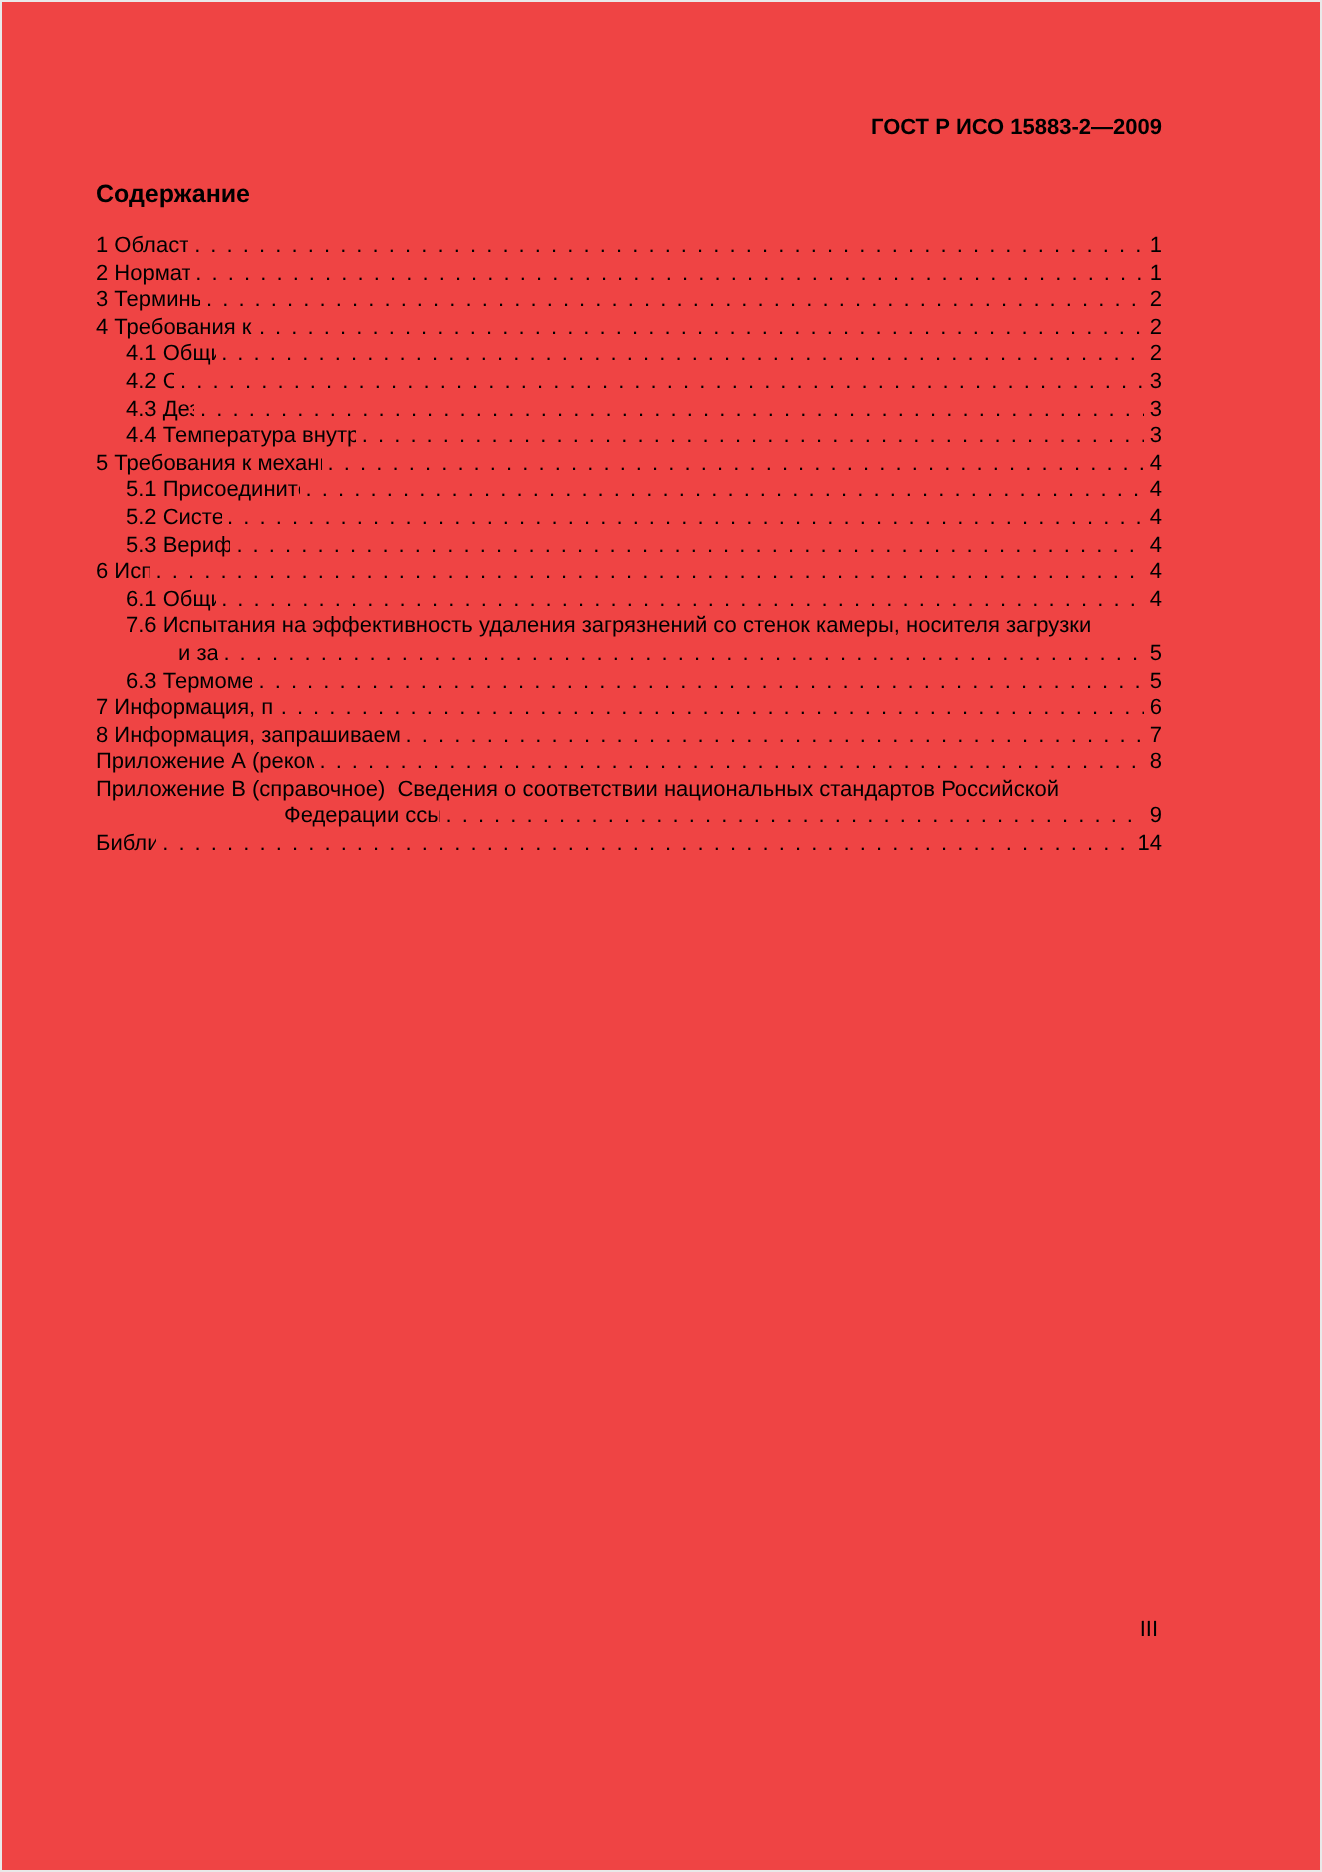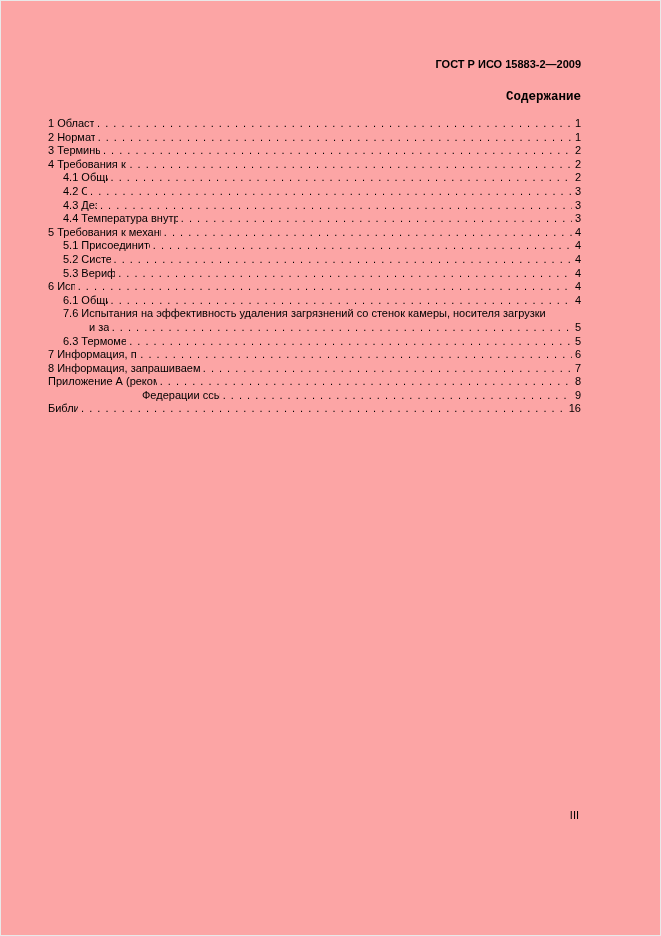--- a/index.html
+++ b/index.html
@@ -1,44 +1,43 @@
 <!DOCTYPE html>
 <html><head>
 <meta charset="utf-8">
 <style>
   * { margin: 0; padding: 0; box-sizing: border-box; }
   html, body { background: #fff; }
   .page {
     position: relative;
     width: 661px;
     height: 936px;
-    background: #fca5a5;
+    background: #ef4444;
     border: 1px solid #e9e9e9;
     font-family: "Liberation Sans", sans-serif;
     color: #000;
     overflow: hidden;
   }
   .content {
     position: absolute;
     left: 47px;
     top: 57px;
     width: 533px;
   }
   .doc-code {
     text-align: right;
     font-weight: bold;
     font-size: 11px;
     line-height: 13px;
   }
   .page-title {
-    text-align: right;
+    text-align: left;
     font-weight: bold;
     font-size: 12.5px;
     margin-top: 19px;
-    font-family: Liberation Mono, monospace;
   }
   .toc {
     margin-top: 13px;
     font-size: 11px;
   }
   .toc-row {
     display: flex;
     align-items: baseline;
     line-height: 13.6px;
   }
@@ -184,29 +183,32 @@
         <span class="dots">. . . . . . . . . . . . . . . . . . . . . . . . . . . . . . . . . . . . . . . . . . . . . . . . . . . . . . . . . . . . . . . . . . . . . . . . . . . . . . . . . . . . . . . . . . . . . . . . . . . . . . . . . . . . . . . . . . . . . . . . . . . . . . . . . . . . . . . . . . . . . . . . . . . . . . </span>
         <span class="toc-page">7</span>
       </div>
 
       <div class="toc-row">
         <span class="toc-label">Приложение А (рекомендуемое)  Сводка программ испытаний</span>
         <span class="dots">. . . . . . . . . . . . . . . . . . . . . . . . . . . . . . . . . . . . . . . . . . . . . . . . . . . . . . . . . . . . . . . . . . . . . . . . . . . . . . . . . . . . . . . . . . . . . . . . . . . . . . . . . . . . . . . . . . . . . . . . . . . . . . . . . . . . . . . . . . . . . . . . . . . . . . </span>
         <span class="toc-page">8</span>
       </div>
 
+      <div class="toc-row">
+        <span class="toc-label">Приложение В (справочное)  Сведения о соответствии национальных стандартов Российской</span>
+      </div>
       <div class="toc-row cont-2">
         <span class="toc-label">Федерации ссылочным международным стандартам</span>
         <span class="dots">. . . . . . . . . . . . . . . . . . . . . . . . . . . . . . . . . . . . . . . . . . . . . . . . . . . . . . . . . . . . . . . . . . . . . . . . . . . . . . . . . . . . . . . . . . . . . . . . . . . . . . . . . . . . . . . . . . . . . . . . . . . . . . . . . . . . . . . . . . . . . . . . . . . . . . </span>
         <span class="toc-page">9</span>
       </div>
 
       <div class="toc-row">
         <span class="toc-label">Библиография</span>
         <span class="dots">. . . . . . . . . . . . . . . . . . . . . . . . . . . . . . . . . . . . . . . . . . . . . . . . . . . . . . . . . . . . . . . . . . . . . . . . . . . . . . . . . . . . . . . . . . . . . . . . . . . . . . . . . . . . . . . . . . . . . . . . . . . . . . . . . . . . . . . . . . . . . . . . . . . . . . </span>
-        <span class="toc-page">16</span>
+        <span class="toc-page">14</span>
       </div>
 
     </div>
   </div>
 
   <div class="footer-page-num">III</div>
 </div>
 
 </body></html>

